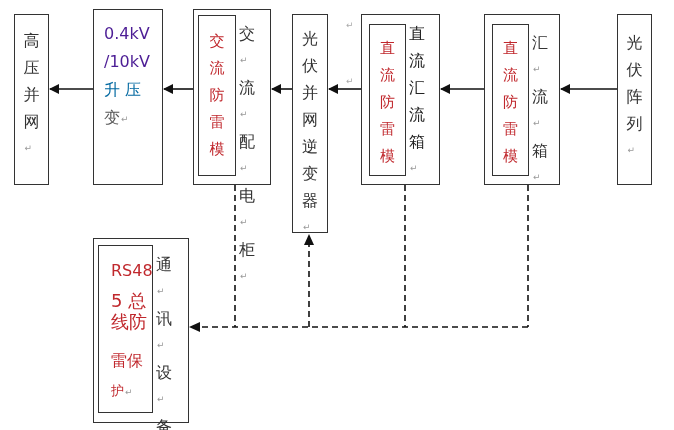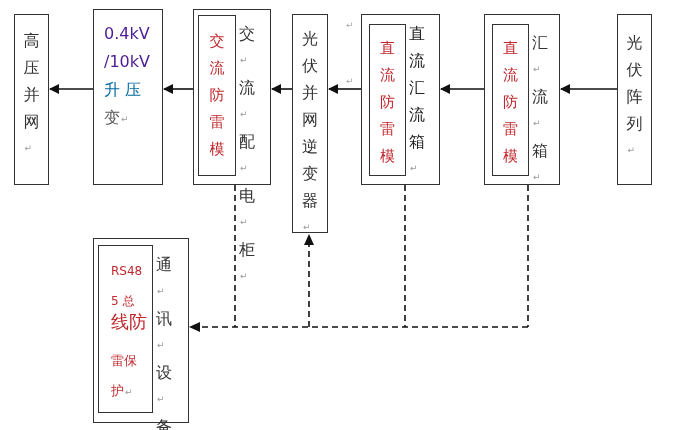--- a/index.html
+++ b/index.html
@@ -7,21 +7,21 @@
          font-family:"DejaVu Sans", sans-serif; color:#222; }
   .box { position:absolute; border:1.6px solid #333; box-sizing:border-box; background:#fff; }
   .inner { position:absolute; border:1.6px solid #333; box-sizing:border-box; background:#fff; }
   .vtext { position:absolute; display:flex; flex-direction:column; align-items:center;
            font-size:16px; line-height:27px; color:#333; }
   .vtext.red { color:#c0282d; font-size:15px; }
   .vtext span { display:block; }
   .ret { font-size:9px; color:#999; margin-left:1px; vertical-align:middle; }
   .mark { position:absolute; font-size:9px; color:#aaa; }
   .hlabel { position:absolute; font-size:16px; color:#4c1d95; line-height:28px; }
-  .rs { position:absolute; color:#c0282d; font-size:12px; line-height:30px; }
+  .rs { position:absolute; color:#c0282d; font-size:16px; line-height:30px; }
   svg { position:absolute; left:0; top:0; }
 </style>
 </head>
 <body>
 
 <svg width="674" height="430">
   <defs>
     <marker id="ah" markerWidth="10" markerHeight="10" refX="9" refY="5" orient="auto" markerUnits="userSpaceOnUse">
       <path d="M0,0 L10,5 L0,10 z" fill="#111"></path>
     </marker>
@@ -171,23 +171,23 @@
     <span>
         <span>列</span>
         <span class="ret">↵</span>
       </span>
   </div>
 </div>
 
 <div class="box" style="left:93px;top:238px;width:96px;height:185px;">
   <div class="inner" style="left:4px;top:6px;width:55px;height:168px;">
     <div class="rs" style="left:12px;top:10px;">RS48</div>
-    <div class="rs" style="left:12px;top:40px;font-size:12px;text-align:right;">5 总</div>
+    <div class="rs" style="left:12px;top:40px;font-size:18px;text-align:right;">5 总</div>
     <div class="rs" style="left:12px;top:61px;font-size:18px;">线防</div>
-    <div class="rs" style="left:12px;top:100px;font-size:13px;">雷保</div>
+    <div class="rs" style="left:12px;top:100px;font-size:16px;">雷保</div>
     <div class="rs" style="left:12px;top:130px;font-size:13px;"><span>护</span><span class="ret">↵</span></div>
   </div>
   <div class="vtext" style="left:62px;top:12px;">
     <span>
         <span>通</span>
         <span class="ret">↵</span>
       </span>
     <span>
         <span>讯</span>
         <span class="ret">↵</span>

